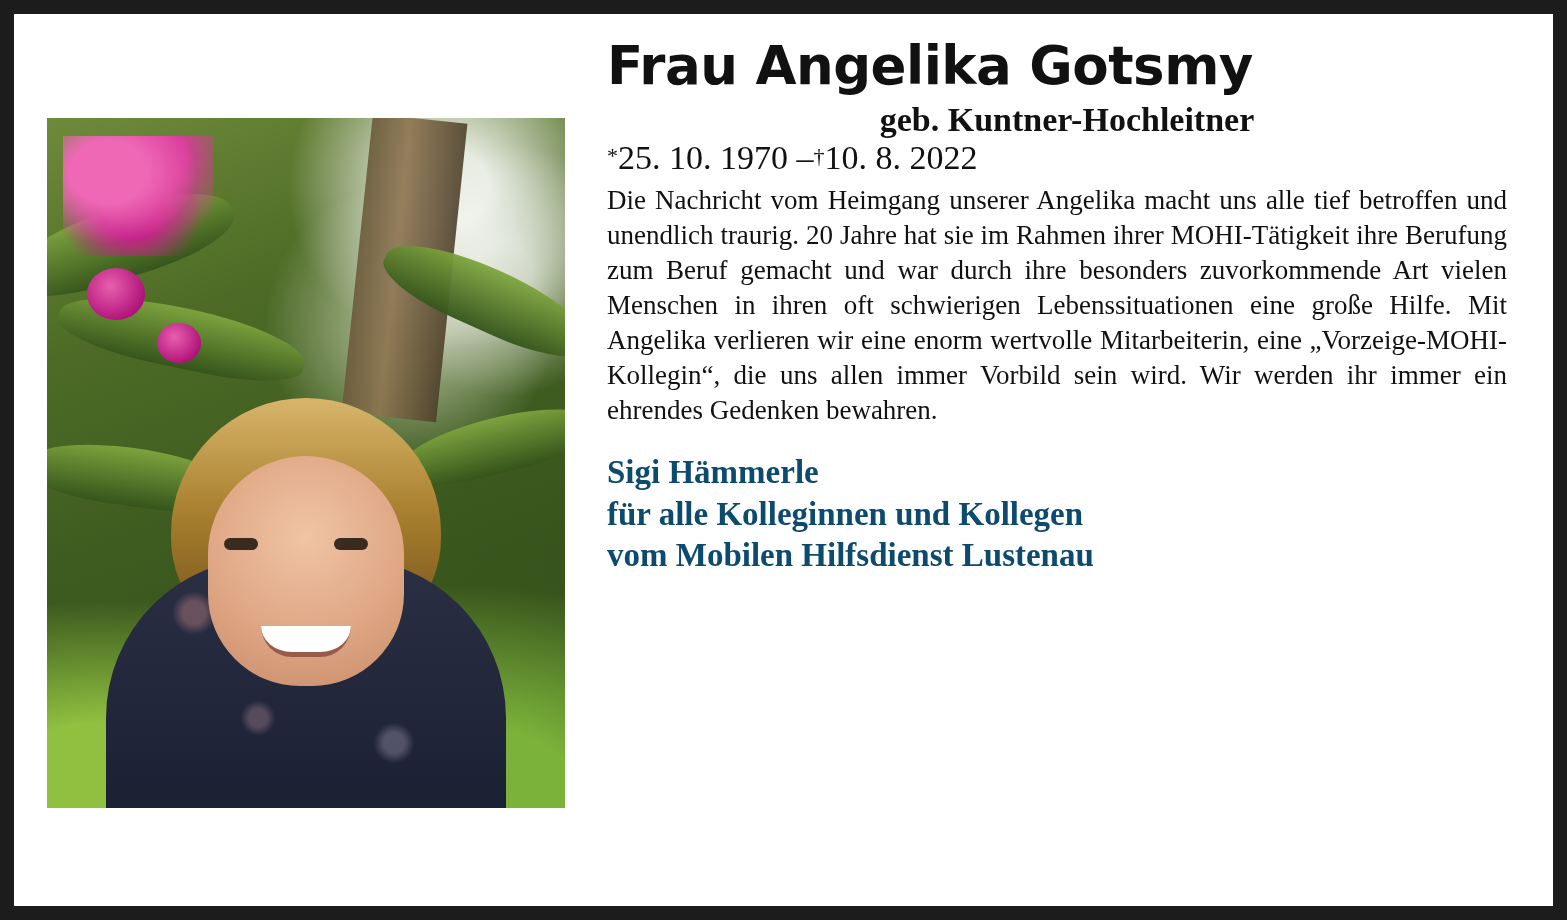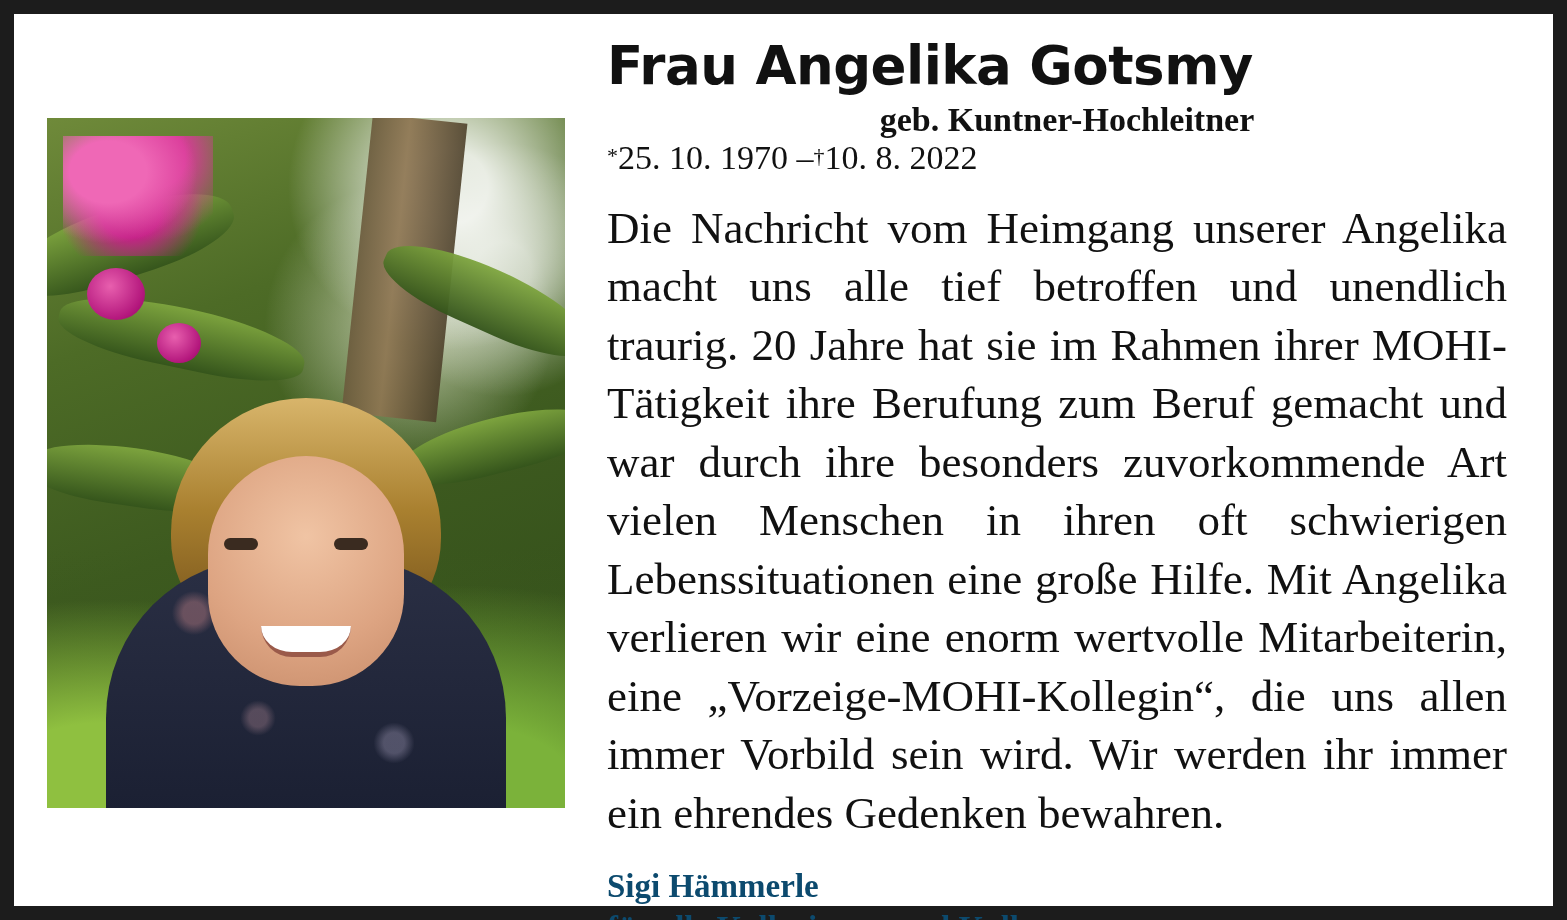--- a/index.html
+++ b/index.html
@@ -219,23 +219,23 @@
     font-weight: normal;
     font-size: 34px;
     color: #111;
   }
   .dates sup {
     font-size: 22px;
     vertical-align: 6px;
   }
   .body-text {
     font-family: "Liberation Serif", serif;
-    font-size: 45px;
+    font-size: 27px;
     line-height: 1.30;
-    margin-top: 22px;
+    margin-top: 6px;
     text-align: justify;
     text-justify: inter-word;
     color: #111;
     max-width: 900px;
   }
   .signature {
     font-family: "Liberation Serif", serif;
     font-weight: bold;
     font-size: 33px;
     line-height: 1.26;

